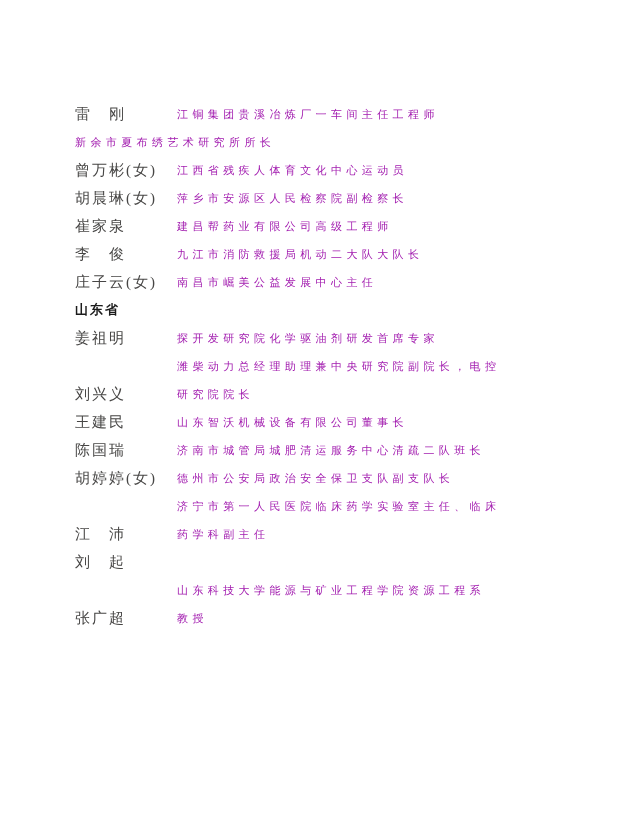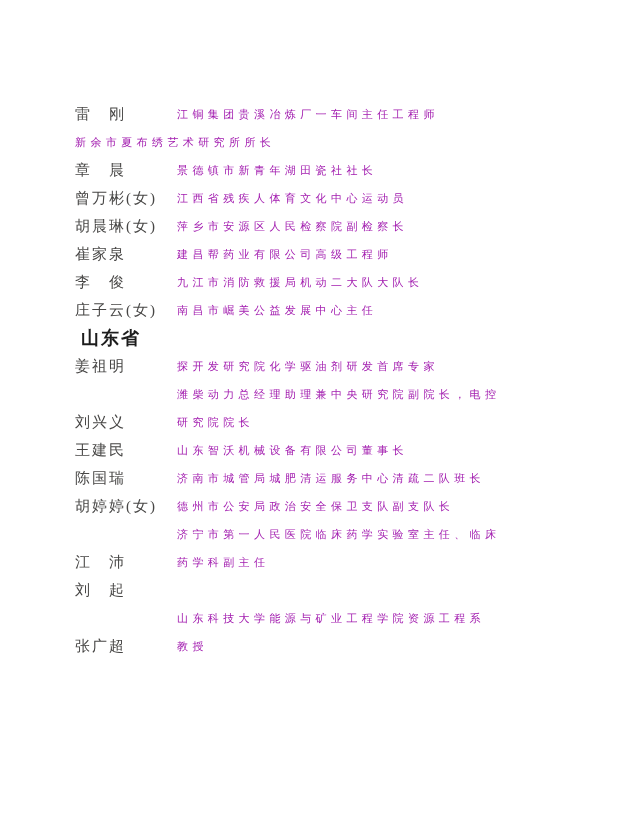--- a/index.html
+++ b/index.html
@@ -41,47 +41,40 @@
     line-height: 28px;
     letter-spacing: 4.4px;
     color: #a21caf;
   }
   .entry .desc .desc-line {
     white-space: pre;
   }
   .section-header {
     font-family: "Liberation Sans", "DejaVu Sans", sans-serif;
     font-weight: bold;
-    font-size: 18px;
+    font-size: 13px;
     line-height: 28px;
     letter-spacing: 2px;
     color: #1c1c1c;
-    margin-left: 6px;
   }
 </style>
 </head>
 <body>
 
 <div class="page">
   <div class="roster" id="roster">
       <div class="entry">
         <div class="name">雷　刚</div>
         <div class="desc">
           <div class="desc-line">江铜集团贵溪冶炼厂一车间主任工程师</div>
         </div>
       </div>
       <div class="entry">
         <div class="desc">
           <div class="desc-line">新余市夏布绣艺术研究所所长</div>
-        </div>
-      </div>
-      <div class="entry">
-        <div class="name">章　晨</div>
-        <div class="desc">
-          <div class="desc-line">景德镇市新青年湖田瓷社社长</div>
         </div>
       </div>
       <div class="entry">
         <div class="name">曾万彬(女)</div>
         <div class="desc">
           <div class="desc-line">江西省残疾人体育文化中心运动员</div>
         </div>
       </div>
       <div class="entry">
         <div class="name">胡晨琳(女)</div>

